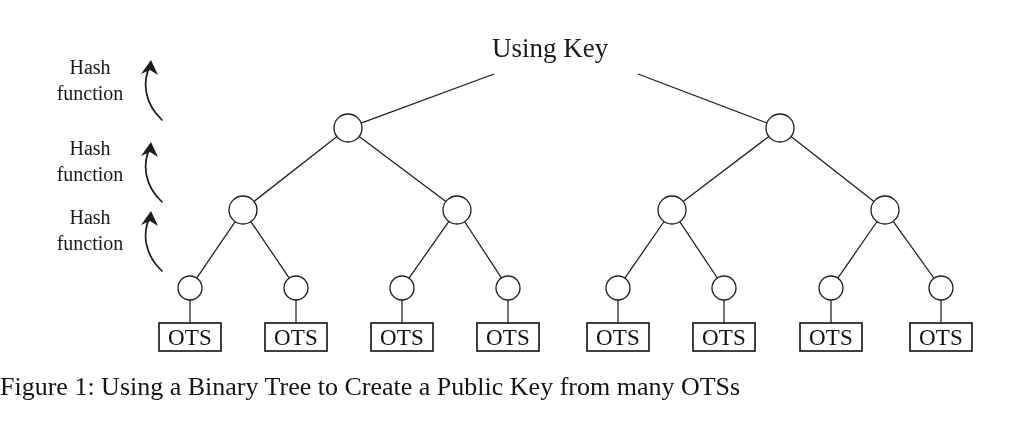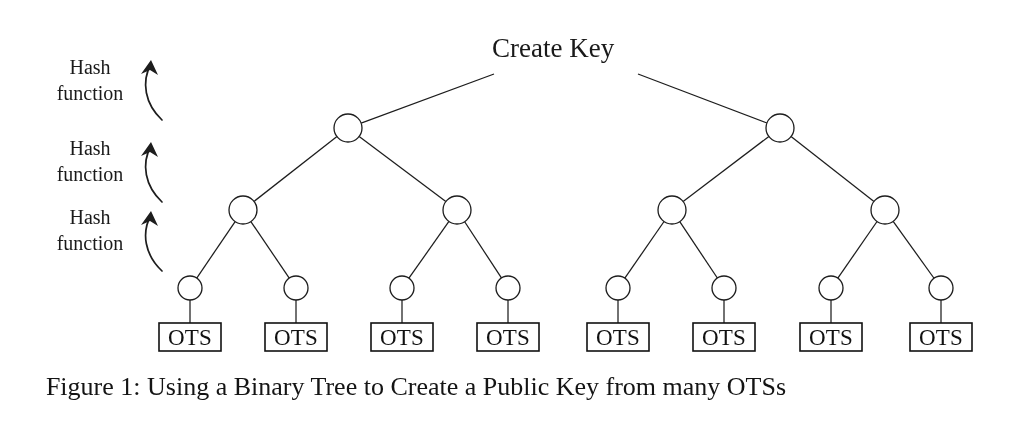--- a/index.html
+++ b/index.html
@@ -31,32 +31,32 @@
     position:absolute;
     font-size:20px;
     line-height:1.28;
     text-align:center;
     color:#1a1a1a;
     white-space:nowrap;
   }
   .caption{
     position:absolute;
     left:0;width:832px;
-    text-align:center;
+    text-align:left;
     font-size:26px;
     color:#141414;
     white-space:nowrap;
   }
 </style>
 </head>
 <body>
 
 <div id="figure-root">
 
-  <div class="pubkey-label" style="left:492px;top:35px;">Create Key</div>
+  <div class="pubkey-label" style="left:492px;top:35px;">Using Key</div>
 
   <div class="hash-label" style="left:20px;top:55px;width:140px;">
     <div>Hash</div>
     <div>function</div>
   </div>
 
   <div class="hash-label" style="left:20px;top:136px;width:140px;">
     <div>Hash</div>
     <div>function</div>
   </div>

